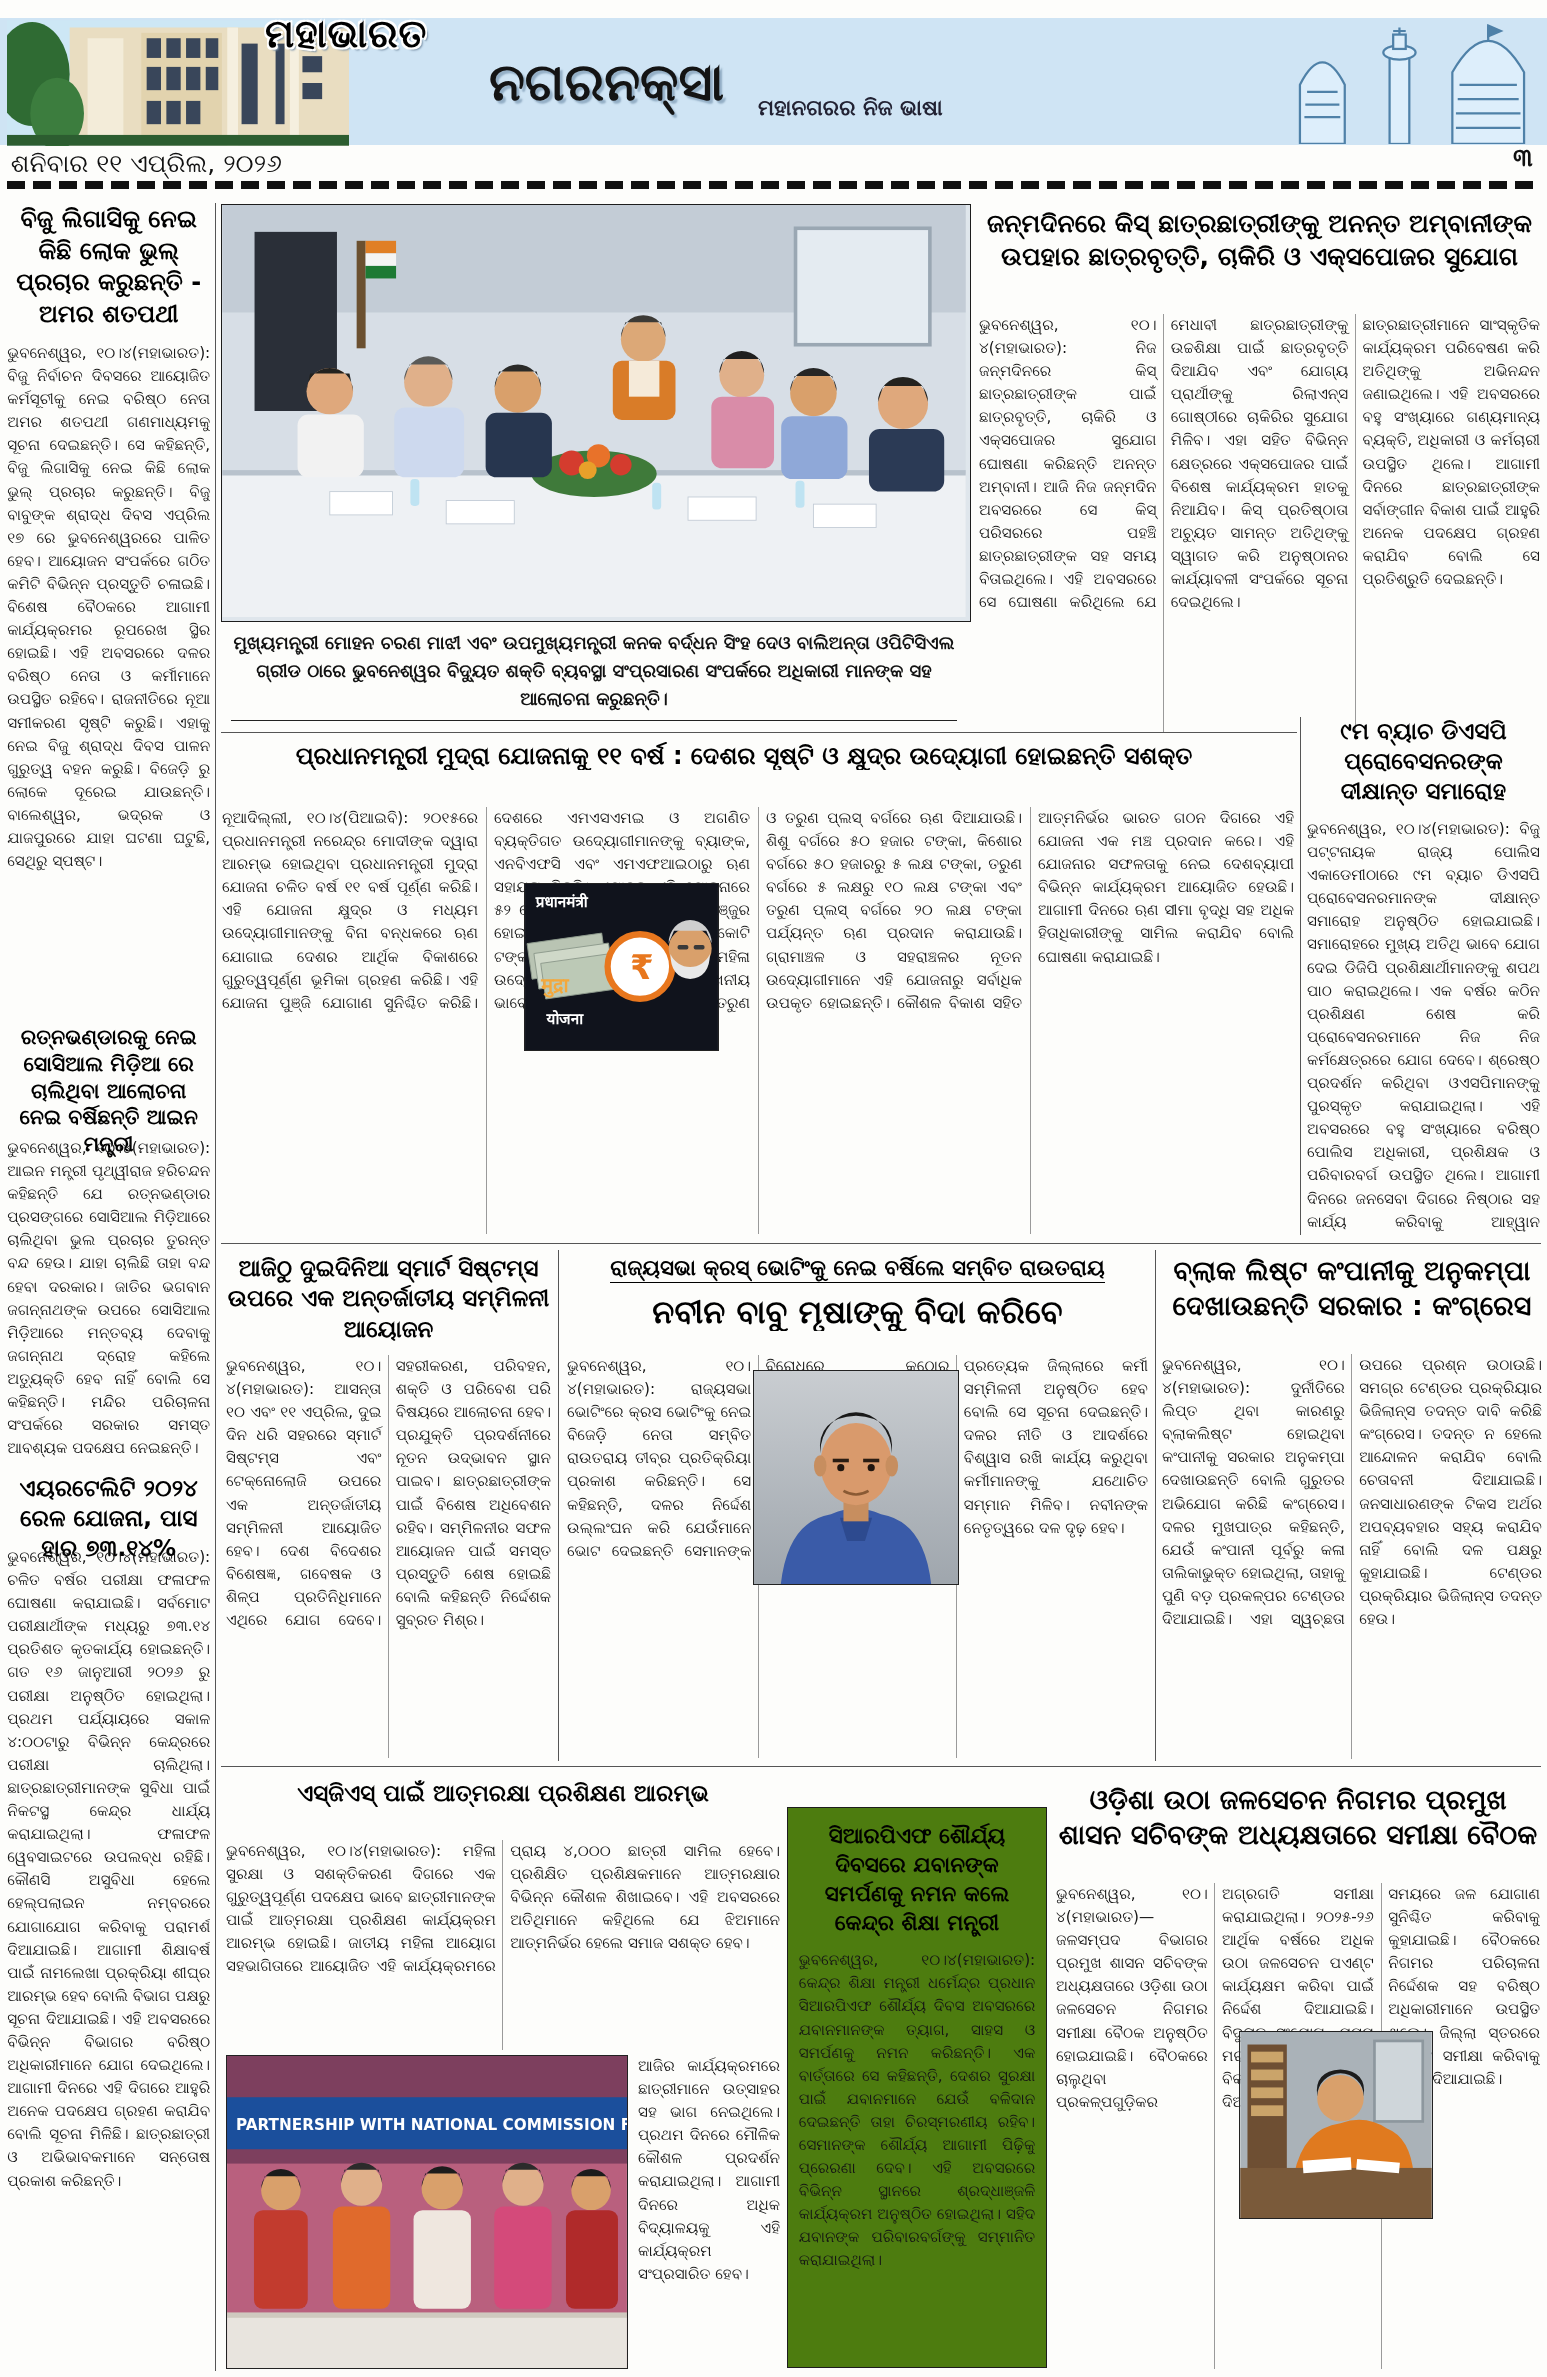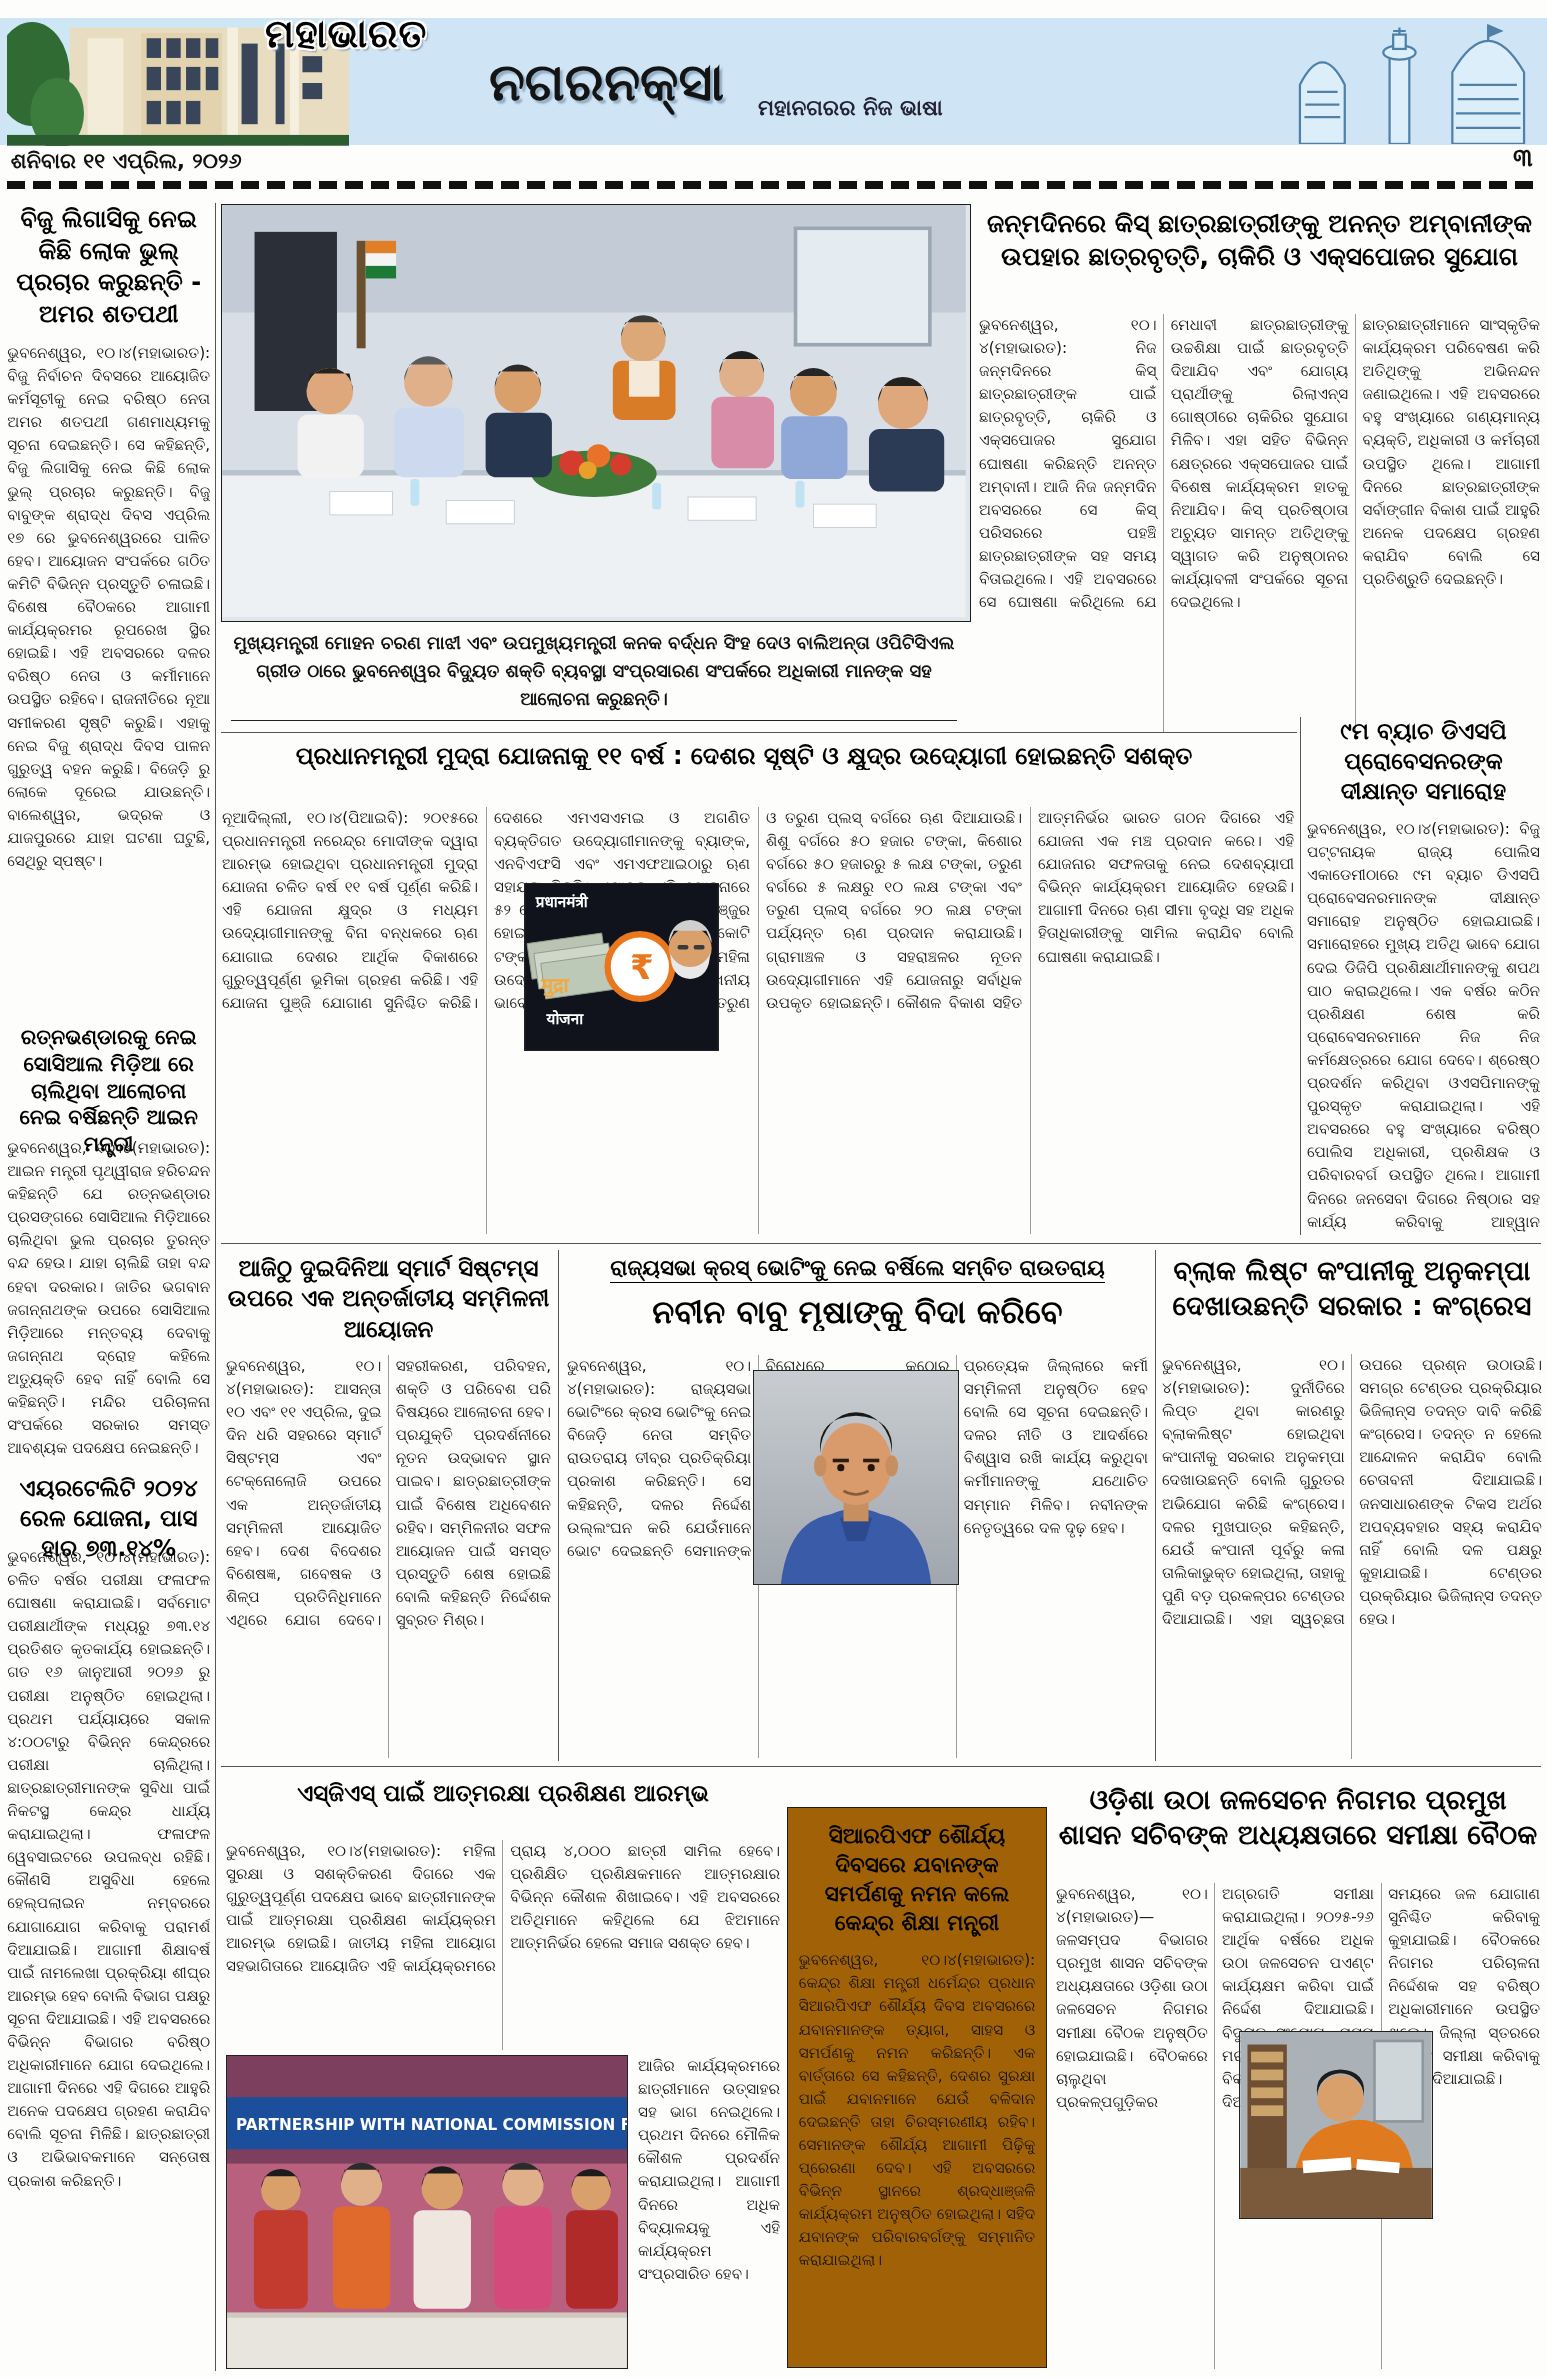--- a/index.html
+++ b/index.html
@@ -12,28 +12,28 @@
   .cols3{column-count:3;column-gap:14.3px;column-rule:0.9px solid #9a9a9a;}
   .cols4{column-count:4;column-gap:16px;column-rule:0.9px solid #9a9a9a;}
   .vr{width:0.9px;background:#555;}
   .hr{height:0.9px;background:#555;}
   .dashes{height:8px;background:repeating-linear-gradient(90deg,#111 0 18px,transparent 18px 26px);}
   .masthead-band{background:#cfe4f4;}
   .logo{font-size:39px;font-weight:bold;letter-spacing:0.9px;color:#000;
         text-shadow:1.8px 1.8px 0 #fff,-1.8px -1.8px 0 #fff,1.8px -1.8px 0 #fff,-1.8px 1.8px 0 #fff,2.7px 2.7px 1.8px #7c93a8;}
   .title{font-size:52px;font-weight:bold;color:#141414;text-shadow:2.7px 2.7px 1.8px #93aec5;}
   .subtitle{font-size:21.5px;font-weight:bold;color:#223;text-align:right;}
-  .dateline{font-size:21px;font-weight:700;color:#111;}
+  .dateline{font-size:25px;font-weight:400;color:#111;}
   .pagenum{font-size:25px;font-weight:bold;color:#111;}
   .caption{font-size:18px;line-height:1.55;text-align:center;font-weight:600;color:#111;
            border-bottom:1.8px solid #222;padding-bottom:7.2px;}
   .photo-frame{border:1.8px solid #1d1d1d;background:#dfe6ec;}
   .kicker{font-size:21.5px;font-weight:bold;text-align:center;}
   .kicker span{border-bottom:1.8px solid #000;padding-bottom:1.8px;}
-  .box{background:#a16207;border:1.3px solid #1d1d1d;}
+  .box{background:#4d7c0f;border:1.3px solid #1d1d1d;}
   .nowrap{white-space:nowrap;overflow:hidden;}
 </style>
 </head>
 <body>
 
 <div class="page">
 
   <div class="abs masthead-band" style="left:0;top:18px;width:1547px;height:127px;"></div>
 
   <svg class="abs" style="left:7.2px;top:20px;" width="342" height="126" viewBox="0 0 382 140">

